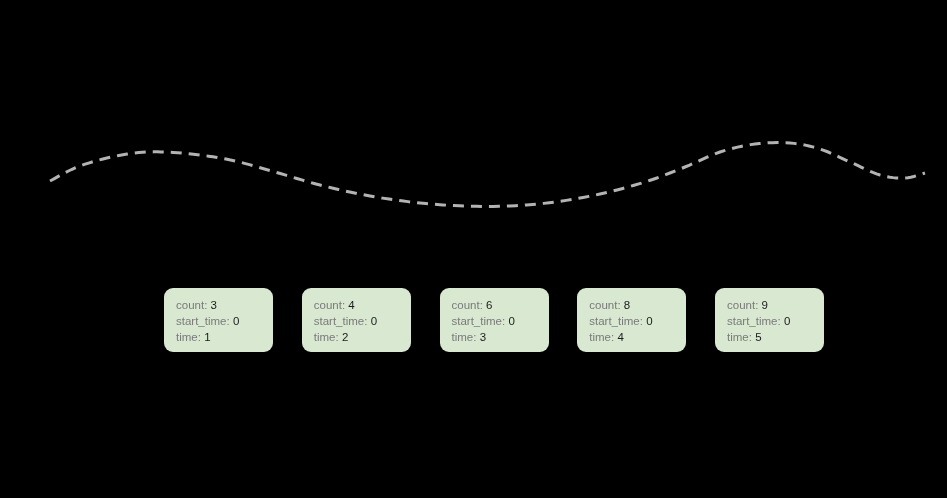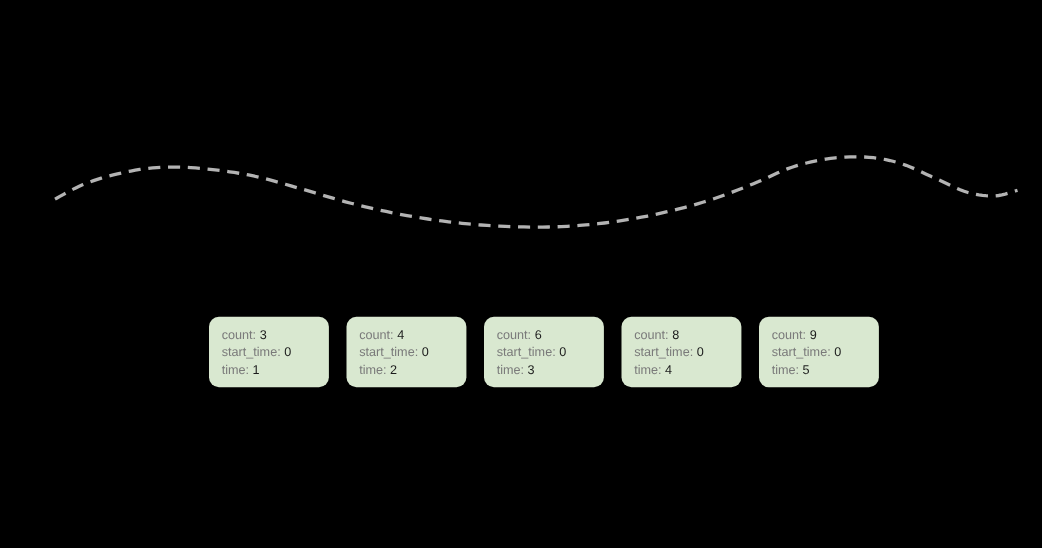--- a/index.html
+++ b/index.html
@@ -32,21 +32,21 @@
   }
   #card-row {
     position: absolute;
     left: 164px;
     top: 288px;
     width: 660px;
     height: 66px;
     display: flex;
     flex-direction: row;
     align-items: flex-start;
-    justify-content: center;
+    justify-content: space-between;
     gap: 16px;
   }
   .state-card {
     width: 109px;
     height: 64px;
     box-sizing: border-box;
     background: #d9e8d0;
     border-radius: 9px;
     padding: 9px 0 0 12px;
     display: flex;

